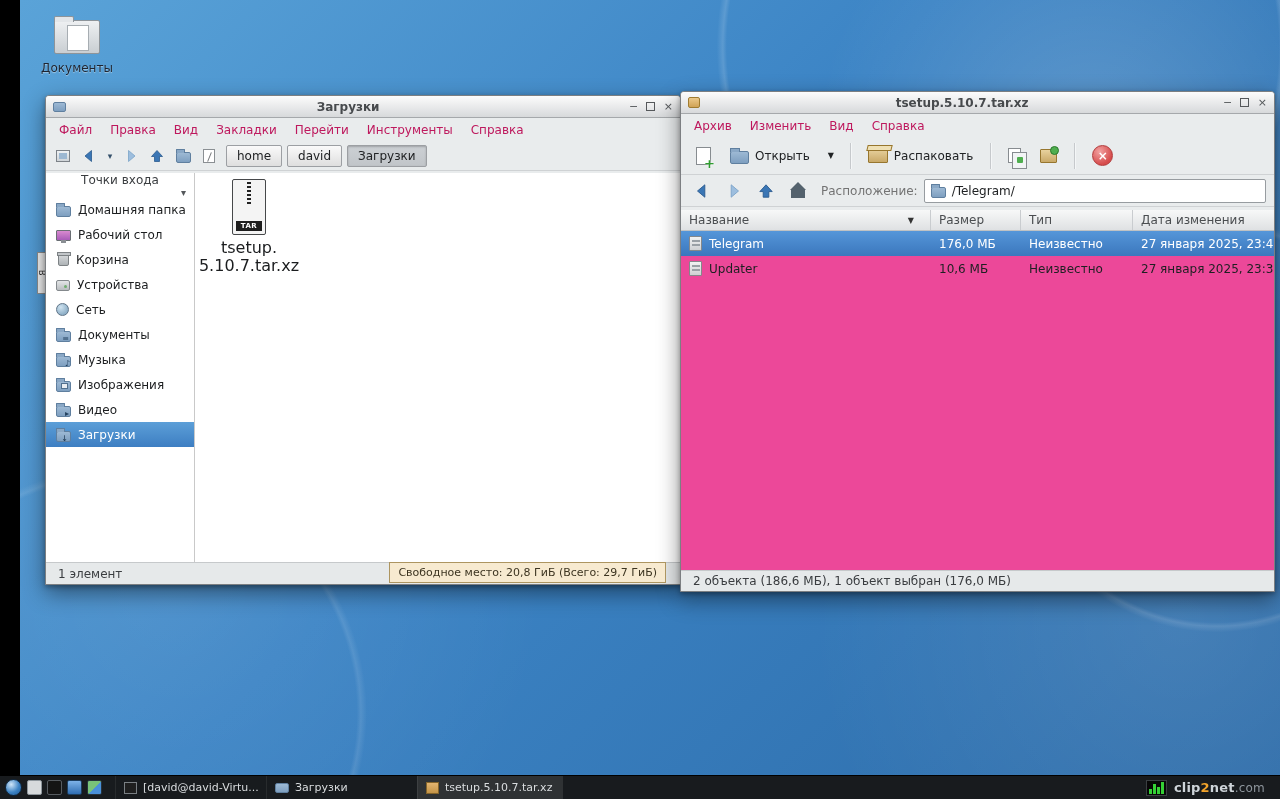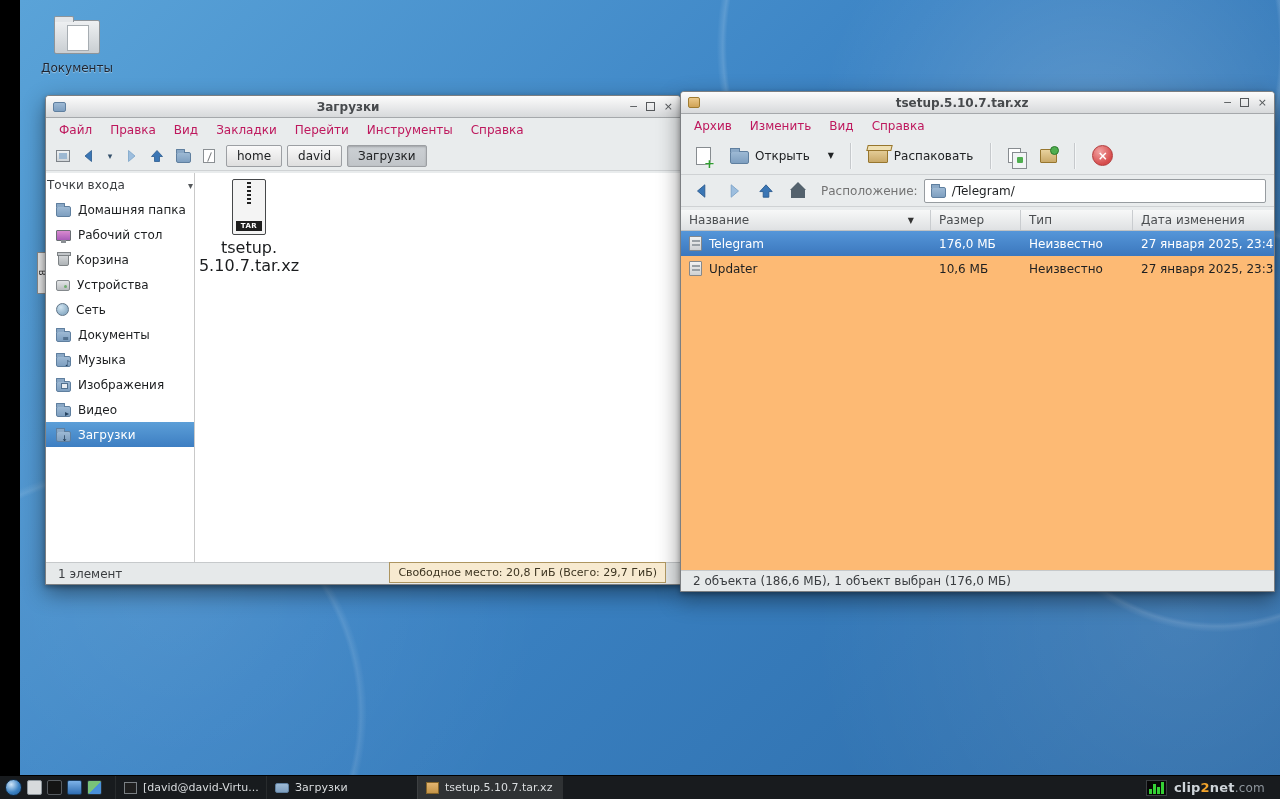--- a/index.html
+++ b/index.html
@@ -81,21 +81,21 @@
   .mi-video::after { content:"▸"; position:absolute; right:1px; bottom:-2px; font-size:8px; color:#24415e; }
   .mi-docs::after { content:"≡"; position:absolute; right:1px; bottom:-2px; font-size:8px; color:#24415e; }
   .mi-dl::after { content:"↓"; position:absolute; right:2px; bottom:-2px; font-size:8px; color:#16304a; }
 
   .crumb { height:22px; padding:0 10px; display:flex; align-items:center; gap:5px; font-size:12px; color:#202224;
     background:linear-gradient(#fafafa,#dedede); border:1px solid #9c9fa3; border-radius:2px; margin-left:3px; white-space:nowrap; }
   .crumb.active { background:linear-gradient(#ccd0d4,#c1c5c9); box-shadow:inset 0 1px 2px rgba(0,0,0,0.22); }
 
   .fm-content { position:absolute; top:77px; bottom:22px; left:0; right:0; display:flex; }
   .sidebar { width:149px; background:#fff; border-right:1px solid #c9c9c9; display:flex; flex-direction:column; overflow:hidden; }
-  .sb-header { height:24px; display:flex; align-items:center; padding:0 1px; font-size:12px; color:#3a3d40; }
+  .sb-header { height:24px; display:flex; align-items:center; padding:0 8px; font-size:12px; color:#3a3d40;flex-direction:column; }
   .sb-chev { margin-left:auto; font-size:10px; color:#55585b; }
   .sb-item { height:25px; display:flex; align-items:center; gap:7px; padding-left:10px; font-size:12px; color:#1c1e20; white-space:nowrap; }
   .sb-item.selected { background:linear-gradient(#5c9fd8,#3d7ec2); color:#fff; }
   .files { flex:1; background:#fff; position:relative; }
   .file-item { position:absolute; left:14px; top:6px; width:80px; display:flex; flex-direction:column; align-items:center; gap:4px; }
   .tar-icon { width:34px; height:56px; background:#f4f4f4; border:1px solid #46484a; border-radius:2px; position:relative; }
   .tar-icon::before { content:""; position:absolute; left:50%; top:2px; width:4px; height:22px; transform:translateX(-50%);
     background:repeating-linear-gradient(180deg,#222 0 2px,#f4f4f4 2px 4px); }
   .tar-badge { position:absolute; bottom:3px; left:3px; right:3px; background:#1d1d1d; color:#fff;
     font-size:7px; font-weight:bold; text-align:center; padding:1px 0; letter-spacing:0.5px; }
@@ -125,21 +125,21 @@
     background:radial-gradient(circle at 35% 30%, #f2a2a2, #d64c4c 70%); display:flex; align-items:center; justify-content:center;
     font-size:12px; font-weight:bold; line-height:1; }
   .loc-row { height:32px; display:flex; align-items:center; padding:0 8px; gap:6px; border-bottom:1px solid #cfd2d4; }
   .nav-btn { width:26px; height:26px; display:flex; align-items:center; justify-content:center; border-radius:2px; flex:none; }
   .ic-home { width:14px; height:8px; background:#54626d; position:relative; margin-top:7px; }
   .ic-home::before { content:""; position:absolute; left:-1px; top:-8px; border-left:8px solid transparent; border-right:8px solid transparent; border-bottom:8px solid #54626d; }
   .loc-label { font-size:12px; color:#737373; white-space:nowrap; margin-left:4px; }
   .loc-entry { flex:1; height:24px; background:#fff; border:1px solid #979ca0; border-radius:2px;
     display:flex; align-items:center; gap:6px; padding:0 6px; font-size:12px; color:#202224; }
 
-  .ar-table { position:absolute; top:118px; bottom:21px; left:0; right:0; background:#fdba74; overflow:hidden; }
+  .ar-table { position:absolute; top:118px; bottom:21px; left:0; right:0; background:#ec4899; overflow:hidden; }
   .thead { height:21px; display:grid; grid-template-columns:250px 90px 112px 1fr;
     background:linear-gradient(#f7f8f8,#dfe1e3); border-bottom:1px solid #bfc2c4; }
   .th { display:flex; align-items:center; padding:0 8px; font-size:12px; color:#4a4d50; border-right:1px solid #c9cccf; position:relative; white-space:nowrap; }
   .th:last-child { border-right:none; }
   .sort-ind { position:absolute; right:16px; font-size:8px; color:#333; }
   .trow { height:25px; display:grid; grid-template-columns:250px 90px 112px 1fr; align-items:center; font-size:12px; color:#1e2022; }
   .trow.selected { background:linear-gradient(#5596d9,#3b77bd); color:#fff; }
   .td { padding:0 8px; display:flex; align-items:center; gap:7px; overflow:hidden; white-space:nowrap; }
   .ic-file { width:13px; height:15px; flex:none; background:linear-gradient(#f2f2f2,#cfd1d3); border:1px solid #85888b; border-radius:1px; position:relative; }
   .ic-file::after { content:""; position:absolute; left:2px; top:3px; width:8px; height:2px; background:#9aa0a5; box-shadow:0 4px 0 #9aa0a5; }

